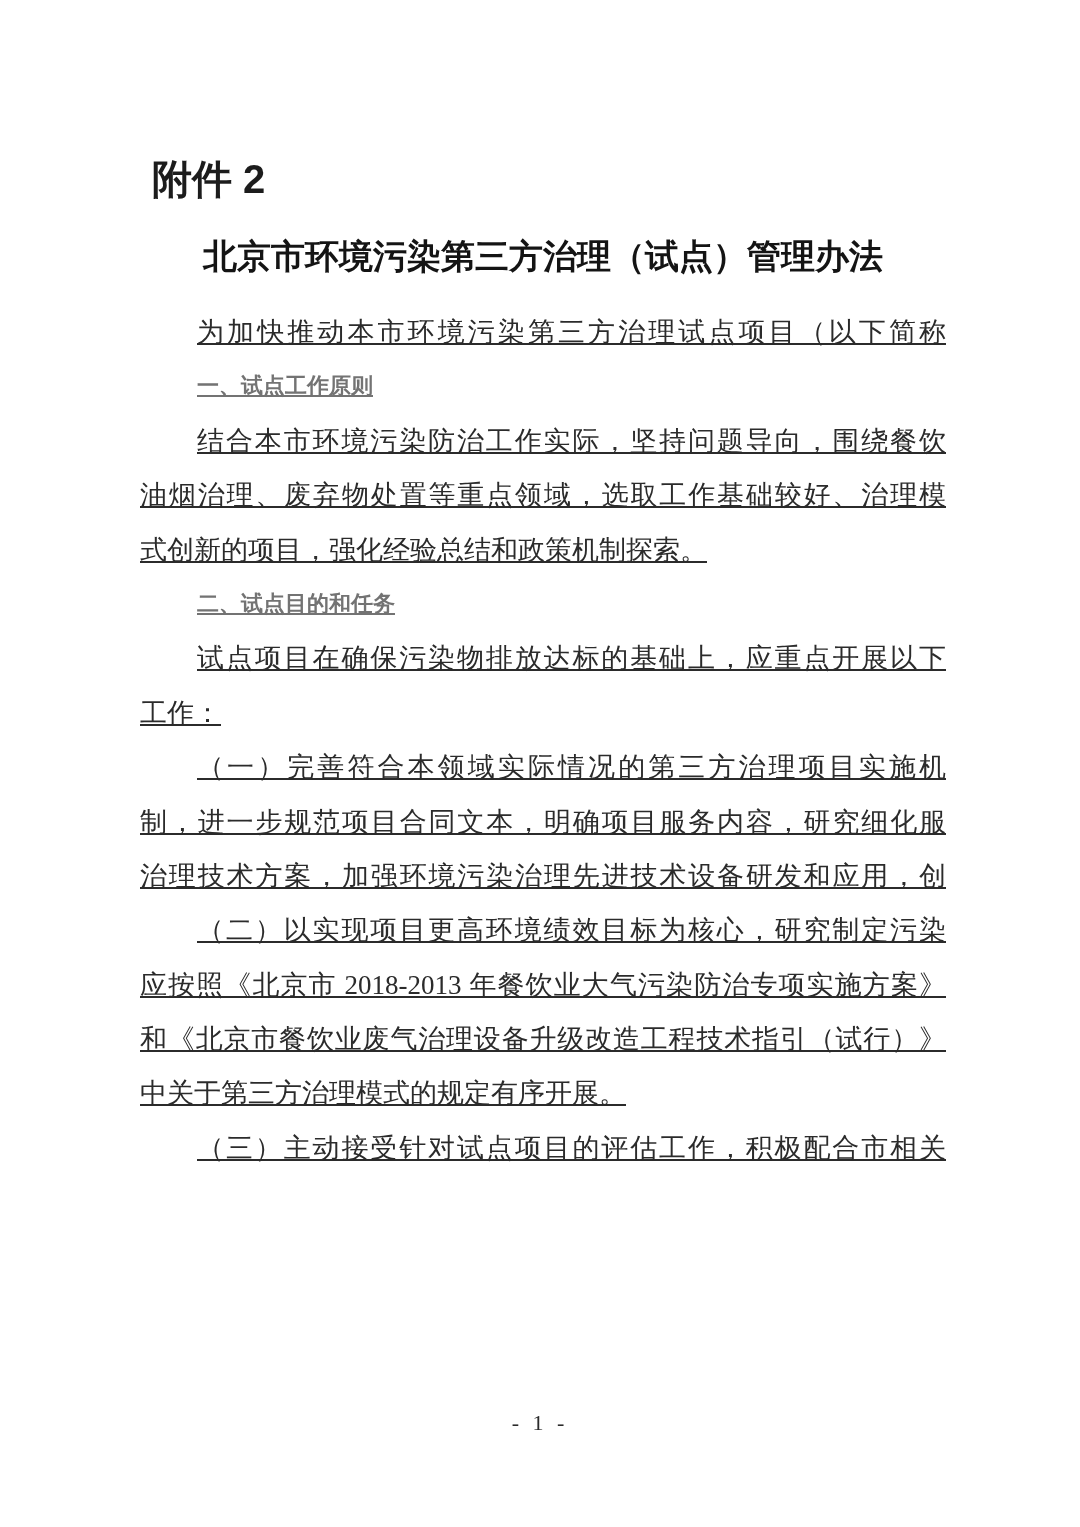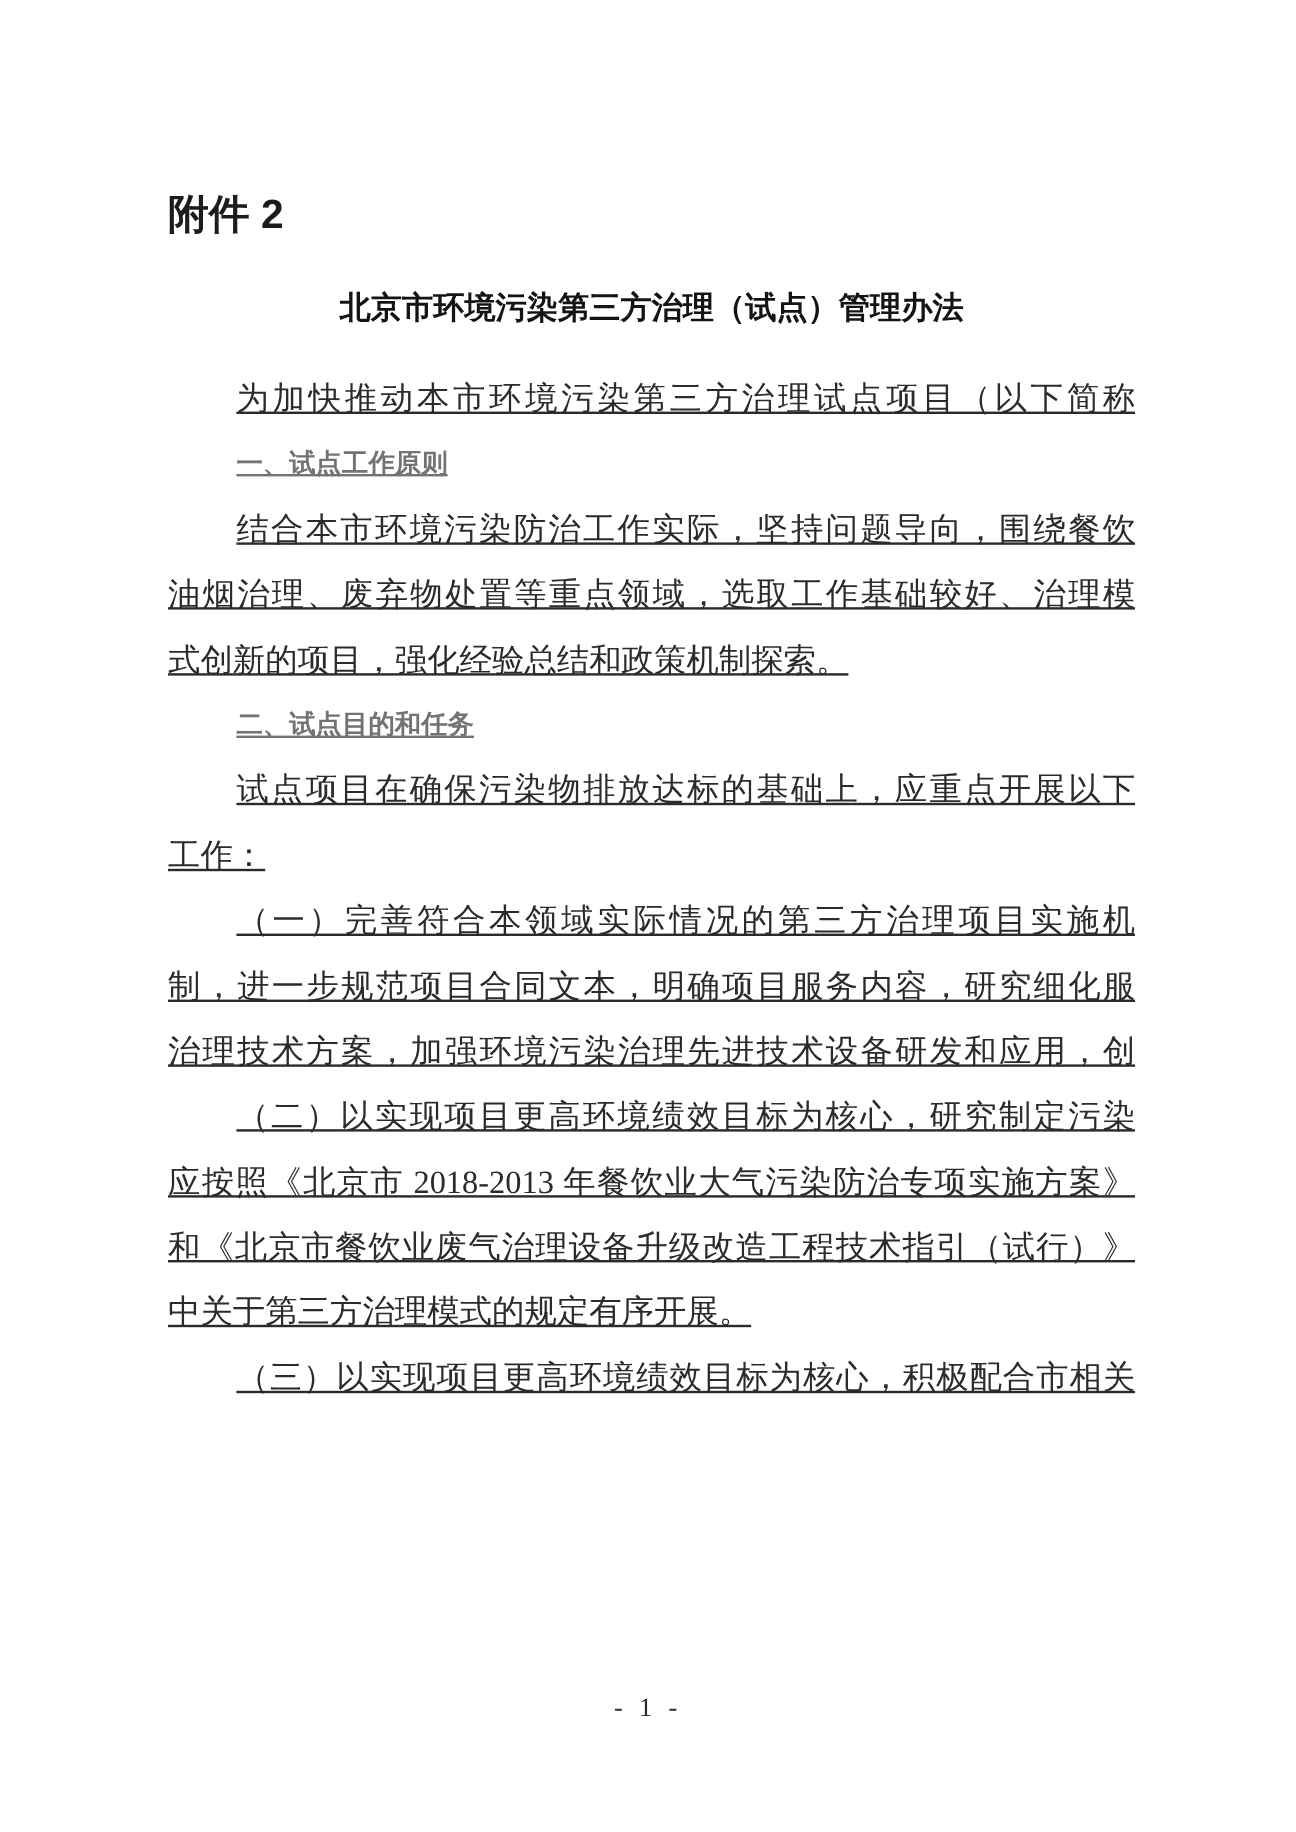--- a/index.html
+++ b/index.html
@@ -12,37 +12,37 @@
     width: 1080px;
     height: 1527px;
     background: #ffffff;
     overflow: hidden;
     font-family: "Liberation Serif", serif;
     color: #262626;
   }
   .attachment-label {
     position: absolute;
     top: 158px;
-    left: 140px;
+    left: 152px;
     font-family: "Liberation Sans", sans-serif;
     font-weight: bold;
-    font-size: 34px;
+    font-size: 40px;
     line-height: 42px;
     color: #1c1c1c;
     white-space: nowrap;
   }
   .doc-title {
     position: absolute;
     top: 234px;
     left: 140px;
     width: 806px;
     text-align: center;
     font-family: "Liberation Serif", serif;
     font-weight: bold;
-    font-size: 26px;
+    font-size: 34px;
     line-height: 46px;
     color: #141414;
     white-space: nowrap;
   }
   .doc-body {
     position: absolute;
     top: 305px;
     left: 140px;
     width: 806px;
     font-size: 27px;
@@ -100,18 +100,18 @@
     <div class="line heading">二、试点目的和任务</div>
     <div class="line first justify">试点项目在确保污染物排放达标的基础上，应重点开展以下</div>
     <div class="line">工作：</div>
     <div class="line first justify">（一）完善符合本领域实际情况的第三方治理项目实施机</div>
     <div class="line justify">制，进一步规范项目合同文本，明确项目服务内容，研究细化服</div>
     <div class="line justify">治理技术方案，加强环境污染治理先进技术设备研发和应用，创</div>
     <div class="line first justify">（二）以实现项目更高环境绩效目标为核心，研究制定污染</div>
     <div class="line justify">应按照《北京市 2018-2013 年餐饮业大气污染防治专项实施方案》</div>
     <div class="line justify">和《北京市餐饮业废气治理设备升级改造工程技术指引（试行）》</div>
     <div class="line">中关于第三方治理模式的规定有序开展。</div>
-    <div class="line first justify">（三）以实现项目更高环境绩效目标为核心，积极配合市相关</div>
+    <div class="line first justify">（三）主动接受针对试点项目的评估工作，积极配合市相关</div>
   </div>
 
   <div class="page-footer">- 1 -</div>
 
 </div>
 
 </body></html>

